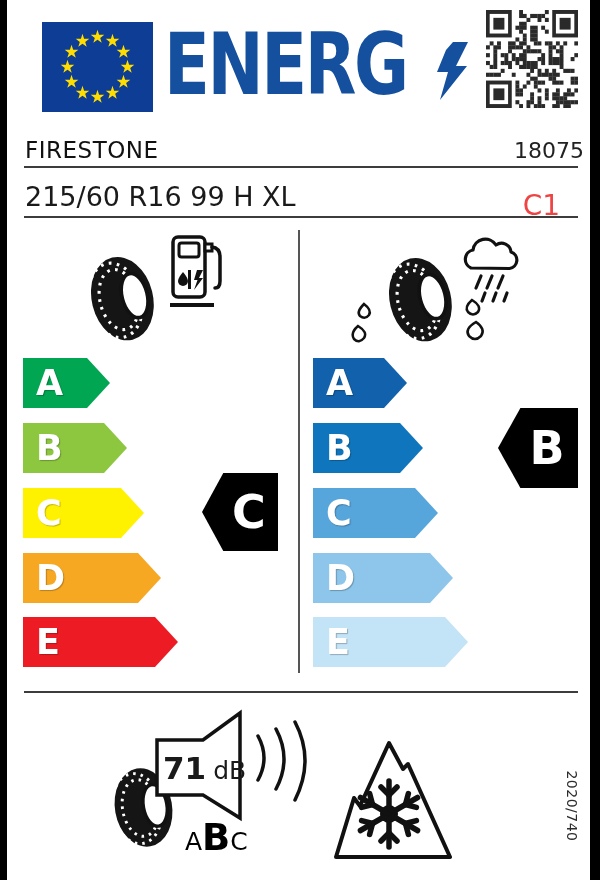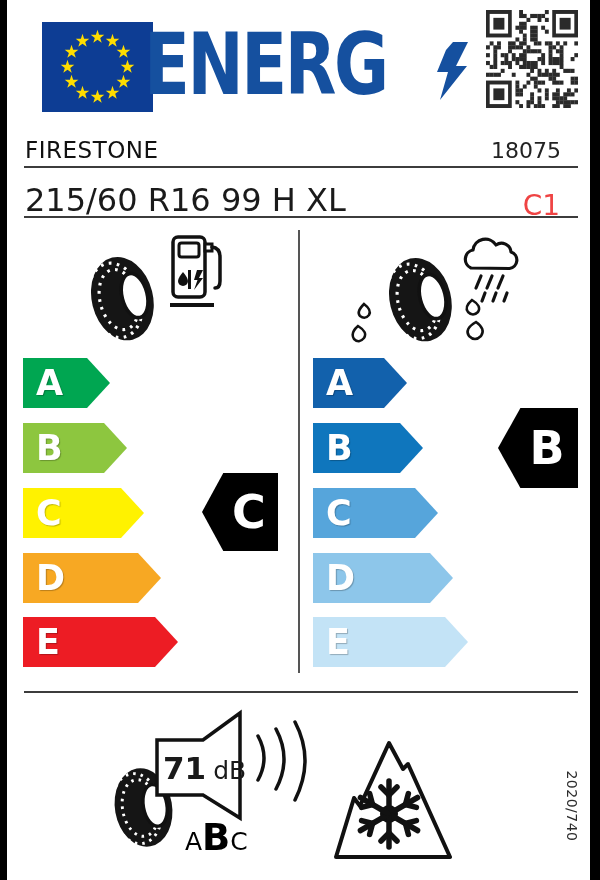--- a/index.html
+++ b/index.html
@@ -5,32 +5,32 @@
   html,body{margin:0;padding:0;background:#fff;}
   .label{position:relative;width:600px;height:880px;background:#fff;overflow:hidden;
          font-family:"DejaVu Sans","Liberation Sans",sans-serif;color:#111;}
   .edge{position:absolute;top:0;height:880px;background:#000;}
   .edge.l{left:0;width:7px;}
   .edge.r{right:0;width:10px;}
 
   
   .flag{position:absolute;left:42px;top:22px;width:111px;height:90px;background:#0d3d94;}
   .flag svg{display:block;width:100%;height:100%;}
-  .energ{position:absolute;left:144px;top:18px;height:92px;display:flex;align-items:center;}
+  .energ{position:absolute;left:164px;top:18px;height:92px;display:flex;align-items:center;}
   .energ .txt{font-size:86px;font-weight:bold;color:#15509f;letter-spacing:-3px;
               transform:scaleX(.78);transform-origin:left center;line-height:1;}
   .bolt{position:absolute;left:437px;top:42px;}
   .qr{position:absolute;left:486px;top:10px;width:92px;height:98px;}
   .qr svg{width:92px;height:98px;display:block;}
 
   
   .row-line{position:absolute;left:24px;width:554px;height:2px;background:#3c3c3c;}
   .brand{position:absolute;left:25px;top:137px;font-size:23px;font-weight:normal;letter-spacing:.5px;}
-  .article{position:absolute;right:39px;top:138px;font-size:22px;color:#222;}
-  .tsize{position:absolute;left:25px;top:181px;font-size:32px;color:#1a1a1a;}
+  .article{position:absolute;right:16px;top:138px;font-size:22px;color:#222;}
+  .tsize{position:absolute;left:25px;top:181px;font-size:27px;color:#1a1a1a;}
   .tclass{position:absolute;right:40px;top:189px;font-size:28px;color:#ef4444;}
 
   
   .vdiv{position:absolute;left:298px;top:230px;width:2px;height:443px;background:#555;}
 
   
   .arrow{position:absolute;height:50px;display:flex;align-items:center;box-sizing:border-box;
          padding-left:13px;color:#fff;font-weight:bold;font-size:35px;
          clip-path:polygon(0 0,calc(100% - 23px) 0,100% 50%,calc(100% - 23px) 100%,0 100%);
          filter:drop-shadow(1px 1px 1px rgba(0,0,0,.35));

